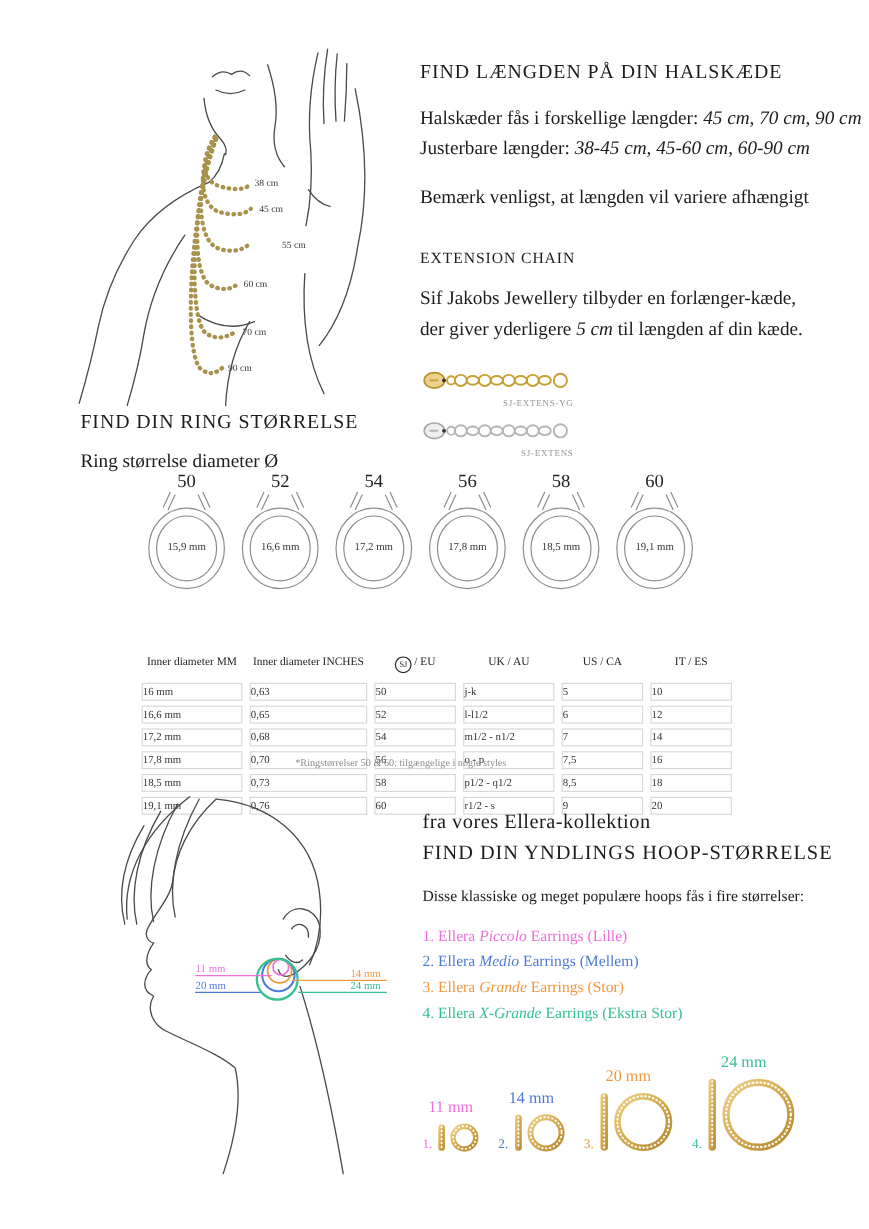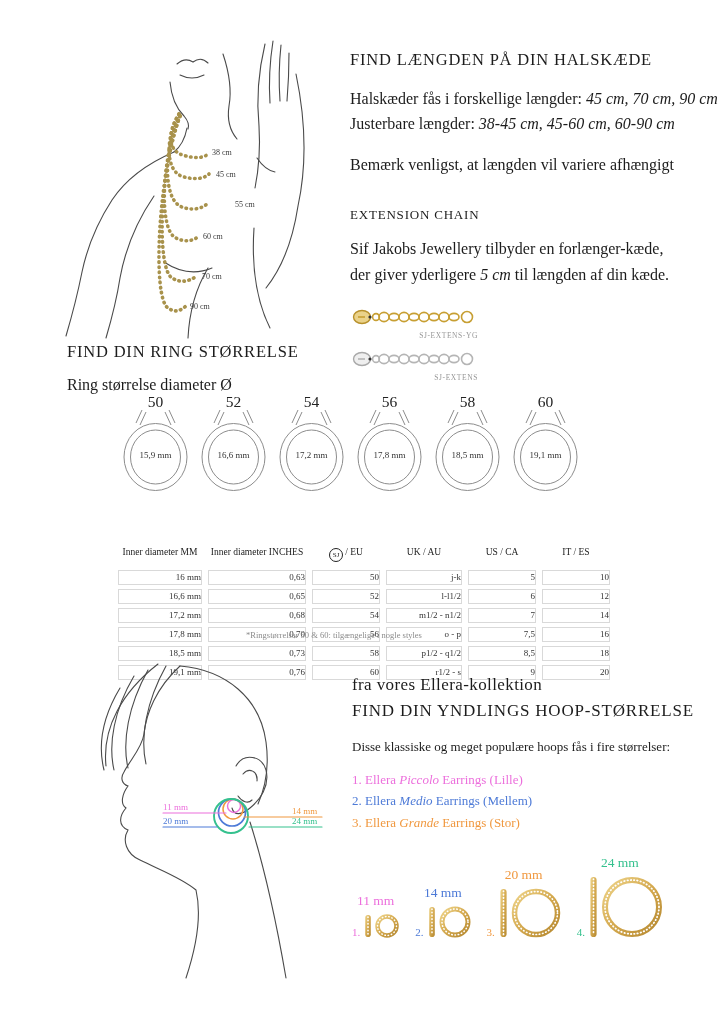--- a/index.html
+++ b/index.html
@@ -35,21 +35,21 @@
   .rings-row{display:flex;gap:11px;}
   .ring-cell{position:relative;width:67px;height:98px;}
   .ring-cell svg{position:absolute;left:0;top:0;}
   .ring-cell .shape{fill:none;stroke:#8d8d8d;stroke-width:1;}
   .ring-num{position:absolute;top:-3px;left:0;width:100%;text-align:center;font-size:15.5px;color:#222;}
   .ring-diam{position:absolute;top:54px;left:0;width:100%;text-align:center;font-size:9px;color:#333;}
 
   
   .size-table{display:grid;grid-template-columns:84px 98px 68px 76px 68px 68px;column-gap:6px;row-gap:4px;}
   .size-table .th{font-size:9.5px;text-align:center;color:#222;padding-bottom:4px;white-space:nowrap;}
-  .size-table .td{font-size:9px;text-align:right;color:#333;border:1px solid #d9d9d9;height:13px;line-height:13px;}
+  .size-table .td{font-size:9px;text-align:left;color:#333;border:1px solid #d9d9d9;height:13px;line-height:13px;}
   .sj-circle{display:inline-block;width:12px;height:12px;border:1px solid #222;border-radius:50%;
              font-size:7px;line-height:12px;text-align:center;vertical-align:-2px;margin-right:2px;letter-spacing:0;}
   .footnote{font-size:8.5px;color:#8b8b8b;text-align:center;}
 
   
   .c-pink{color:#ec6fdc;} .c-blue{color:#4d7ad7;} .c-orange{color:#f0983f;} .c-green{color:#35c18e;}
   .hoop-list{font-size:13px;line-height:1.5;margin:2px 0 0 0;white-space:nowrap;}
   .hoop-note{font-size:13px;line-height:1.5;white-space:nowrap;}
   .intro-line{font-size:13px;line-height:1.5;margin-top:14px;white-space:nowrap;}
   .ear-label{position:absolute;font-size:9px;white-space:nowrap;}
@@ -345,20 +345,26 @@
       <span>Ellera</span>
       <i>Medio</i>
       <span>Earrings (Mellem)</span>
     </div>
     <div class="hoop-list c-orange">
       <span>3.</span>
       <span>Ellera</span>
       <i>Grande</i>
       <span>Earrings (Stor)</span>
     </div>
+    <div class="hoop-list c-green">
+      <span>4.</span>
+      <span>Ellera</span>
+      <i>X-Grande</i>
+      <span>Earrings  (Ekstra Stor)</span>
+    </div>
 
 
     <div class="hoops-row">
       <div class="hoop-group">
         <span class="hoop-size-label c-pink">11 mm</span>
         <div class="hoop-pair">
           <span class="hoop-num c-pink">1.</span>
           <svg width="8" height="24" viewBox="0 0 8 24">
               <rect x="1.2" y="1" width="5.6" height="22" rx="2.8" fill="url(#goldGrad)"></rect>
               <path class="crystal" d="M4,3 V21" stroke-width="1.6"></path>

